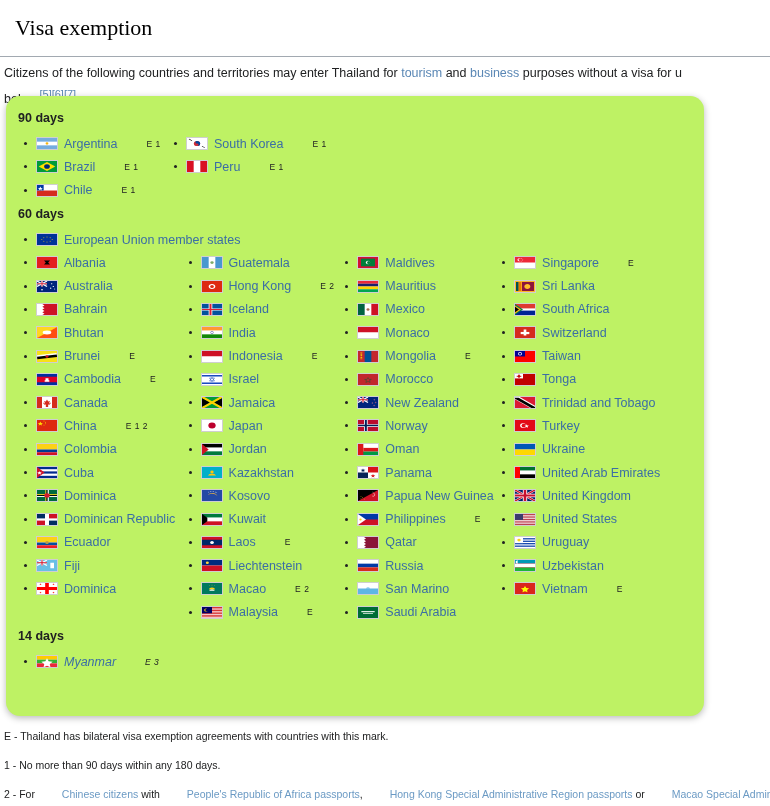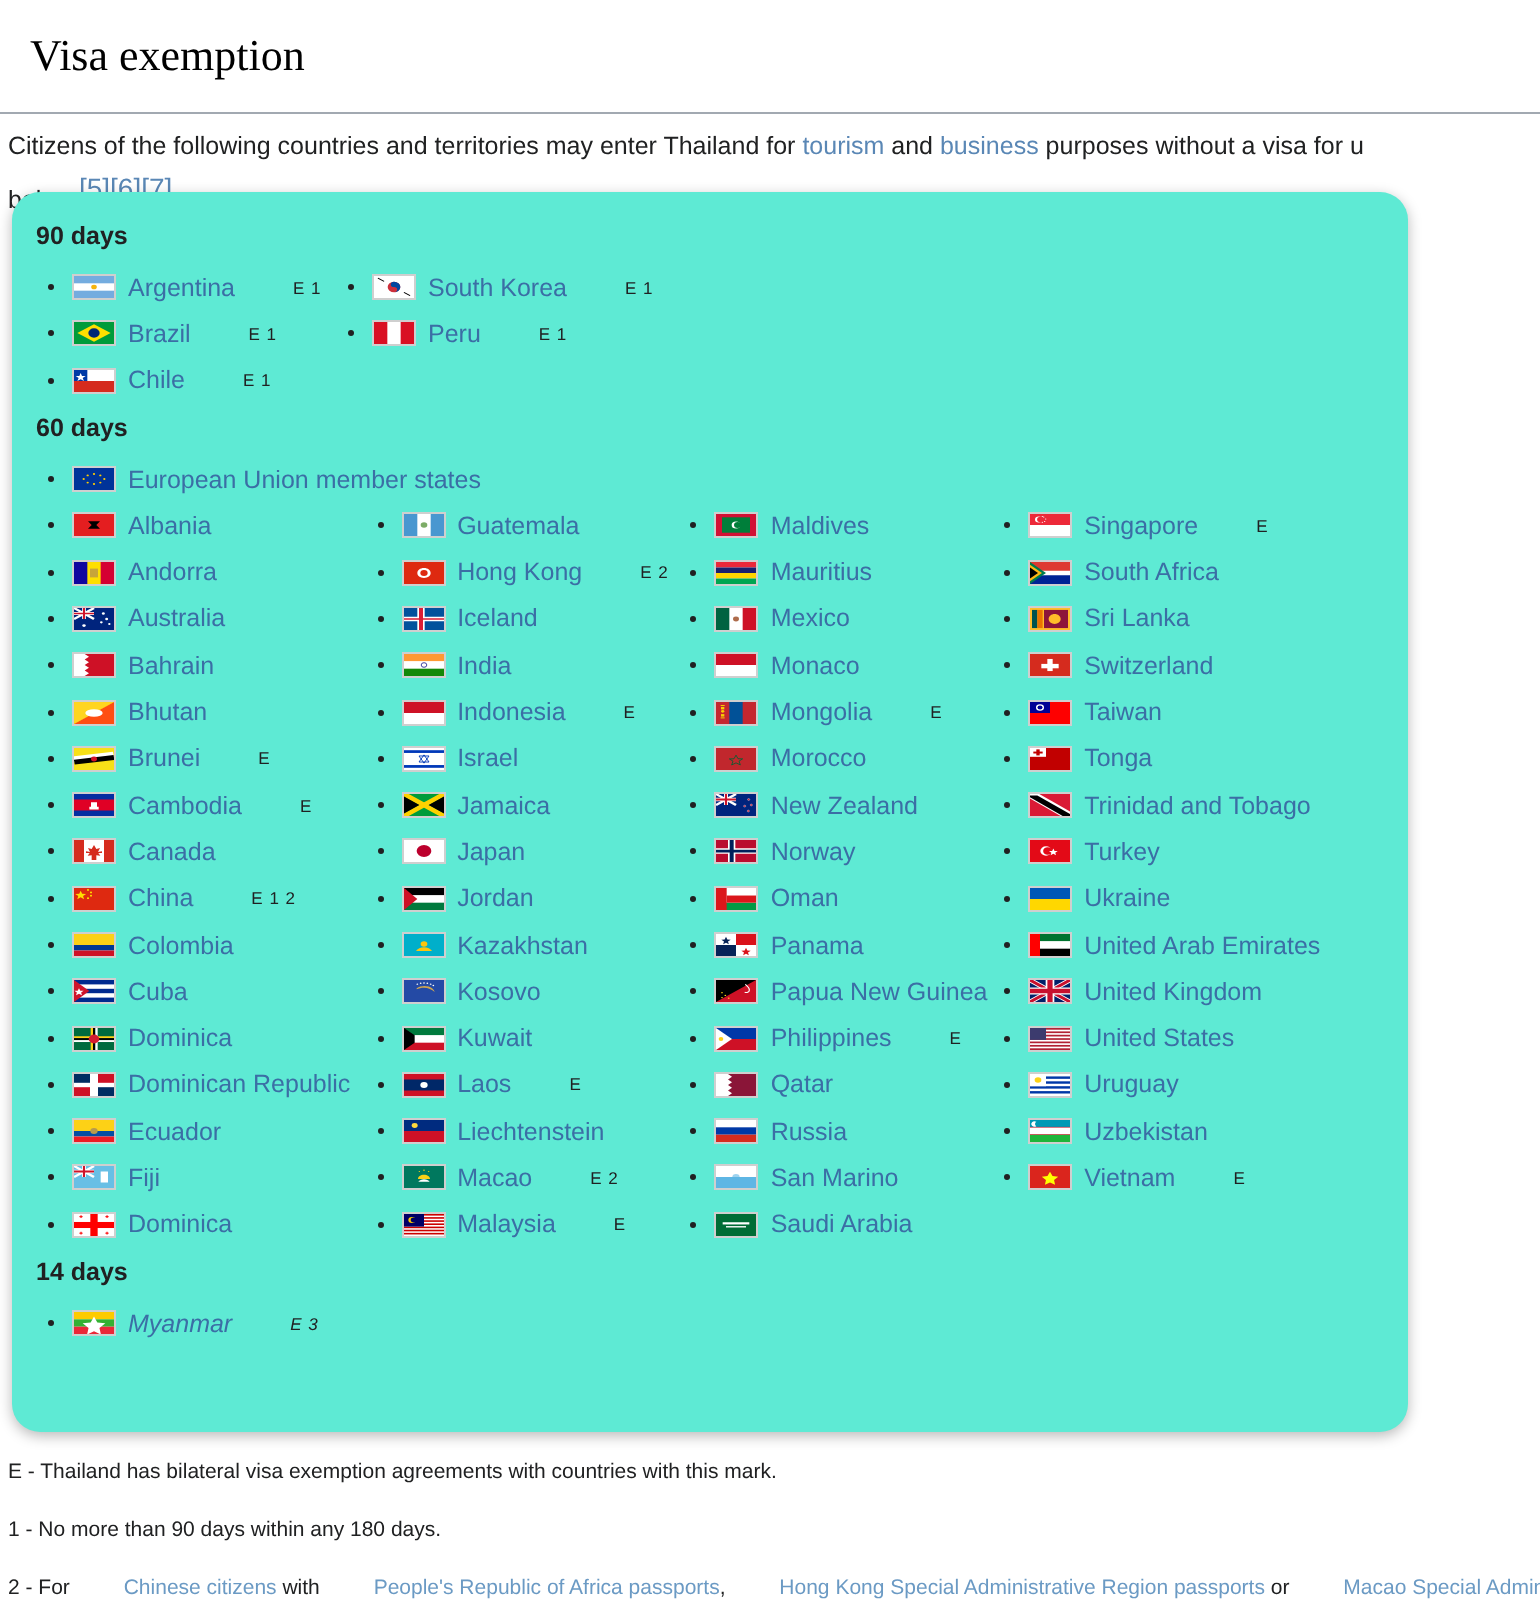--- a/index.html
+++ b/index.html
@@ -41,33 +41,33 @@
     color: #202122;
     padding: 6px 0 0 4px;
     width: 790px;
     white-space: normal;
   }
   .intro a, .wlink {
     color: #5a87b5;
     text-decoration: none;
   }
   .ref {
-    font-size: 14px;
+    font-size: 11px;
     vertical-align: super;
     color: #5a87b5;
   }
 
   
   .card {
     position: absolute;
     left: 6px;
     top: 96px;
     width: 698px;
     height: 620px;
-    background: #5eead4;
+    background: #bef264;
     border-radius: 14px;
     box-shadow: 0 2px 7px rgba(0,0,0,0.28);
     box-sizing: border-box;
     padding: 10px 12px 8px 12px;
     overflow: hidden;
   }
 
   .section-head {
     font-size: 12.5px;
     font-weight: bold;
@@ -269,31 +269,20 @@
                 <svg viewBox="0 0 6 4" preserveAspectRatio="none" xmlns="http://www.w3.org/2000/svg">
                   <rect width="6" height="4" fill="#e41e20"></rect>
                   <path d="M2.1 1.3h1.8l-.55.7.55.7H2.1l.55-.7z" fill="#000"></path>
                 </svg>
               </span>
               <span class="cname">Albania</span>
             </li>
             <li>
               <span class="flag">
                 <svg viewBox="0 0 6 4" preserveAspectRatio="none" xmlns="http://www.w3.org/2000/svg">
-                  <rect width="6" height="4" fill="#fedf00"></rect>
-                  <rect width="2" height="4" fill="#10069f"></rect>
-                  <rect x="4" width="2" height="4" fill="#d50032"></rect>
-                  <rect x="2.4" y="1.2" width="1.2" height="1.6" fill="#c7a43a"></rect>
-                </svg>
-              </span>
-              <span class="cname">Andorra</span>
-            </li>
-            <li>
-              <span class="flag">
-                <svg viewBox="0 0 6 4" preserveAspectRatio="none" xmlns="http://www.w3.org/2000/svg">
                   <rect width="6" height="4" fill="#00247d"></rect>
                   <path d="M0 0h3v2H0z" fill="#00247d"></path>
                   <path d="M0 0l3 2M3 0L0 2" stroke="#fff" stroke-width=".4"></path>
                   <path d="M1.5 0v2M0 1h3" stroke="#fff" stroke-width=".55"></path>
                   <path d="M1.5 0v2M0 1h3" stroke="#cf142b" stroke-width=".3"></path>
                   <g fill="#fff">
                     <circle cx="4.4" cy="1" r=".22"></circle>
                     <circle cx="4.9" cy="2" r=".22"></circle>
                     <circle cx="4.1" cy="2.6" r=".2"></circle>
                     <circle cx="5.3" cy="2.9" r=".18"></circle>
@@ -876,41 +865,41 @@
                     <circle cx="1.85" cy=".45" r=".1"></circle>
                   </g>
                 </svg>
               </span>
               <span class="cname">Singapore</span>
               <sup class="sup">E</sup>
             </li>
             <li>
               <span class="flag">
                 <svg viewBox="0 0 6 4" preserveAspectRatio="none" xmlns="http://www.w3.org/2000/svg">
+                  <rect width="6" height="4" fill="#ffbe29"></rect>
+                  <rect x=".3" y=".35" width=".8" height="3.3" fill="#00534e"></rect>
+                  <rect x="1.1" y=".35" width=".8" height="3.3" fill="#eb7400"></rect>
+                  <rect x="2.1" y=".35" width="3.6" height="3.3" fill="#8d153a"></rect>
+                  <path d="M3.7 1.1c.5 0 .9.4.9.9s-.4.9-.9.9-.9-.4-.9-.9.4-.9.9-.9z" fill="#ffbe29"></path>
+                </svg>
+              </span>
+              <span class="cname">Sri Lanka</span>
+            </li>
+            <li>
+              <span class="flag">
+                <svg viewBox="0 0 6 4" preserveAspectRatio="none" xmlns="http://www.w3.org/2000/svg">
                   <rect width="6" height="4" fill="#002395"></rect>
                   <path d="M0 0h6v2H0z" fill="#de3831"></path>
                   <path d="M0 1.6h6v.8H0z" fill="#fff"></path>
                   <path d="M0 0l2.4 2L0 4z" fill="#007a4d"></path>
                   <path d="M0 .5l1.8 1.5L0 3.5z" fill="#ffb612"></path>
                   <path d="M0 1l1.2 1L0 3z" fill="#000"></path>
                 </svg>
               </span>
               <span class="cname">South Africa</span>
-            </li>
-            <li>
-              <span class="flag">
-                <svg viewBox="0 0 6 4" preserveAspectRatio="none" xmlns="http://www.w3.org/2000/svg">
-                  <rect width="6" height="4" fill="#ffbe29"></rect>
-                  <rect x=".3" y=".35" width=".8" height="3.3" fill="#00534e"></rect>
-                  <rect x="1.1" y=".35" width=".8" height="3.3" fill="#eb7400"></rect>
-                  <rect x="2.1" y=".35" width="3.6" height="3.3" fill="#8d153a"></rect>
-                  <path d="M3.7 1.1c.5 0 .9.4.9.9s-.4.9-.9.9-.9-.4-.9-.9.4-.9.9-.9z" fill="#ffbe29"></path>
-                </svg>
-              </span>
-              <span class="cname">Sri Lanka</span>
             </li>
             <li>
               <span class="flag">
                 <svg viewBox="0 0 6 4" preserveAspectRatio="none" xmlns="http://www.w3.org/2000/svg">
                   <rect width="6" height="4" fill="#d52b1e"></rect>
                   <rect x="2.6" y=".9" width=".8" height="2.2" fill="#fff"></rect>
                   <rect x="1.7" y="1.8" width="2.6" height=".8" fill="#fff"></rect>
                 </svg>
               </span>
               <span class="cname">Switzerland</span>

